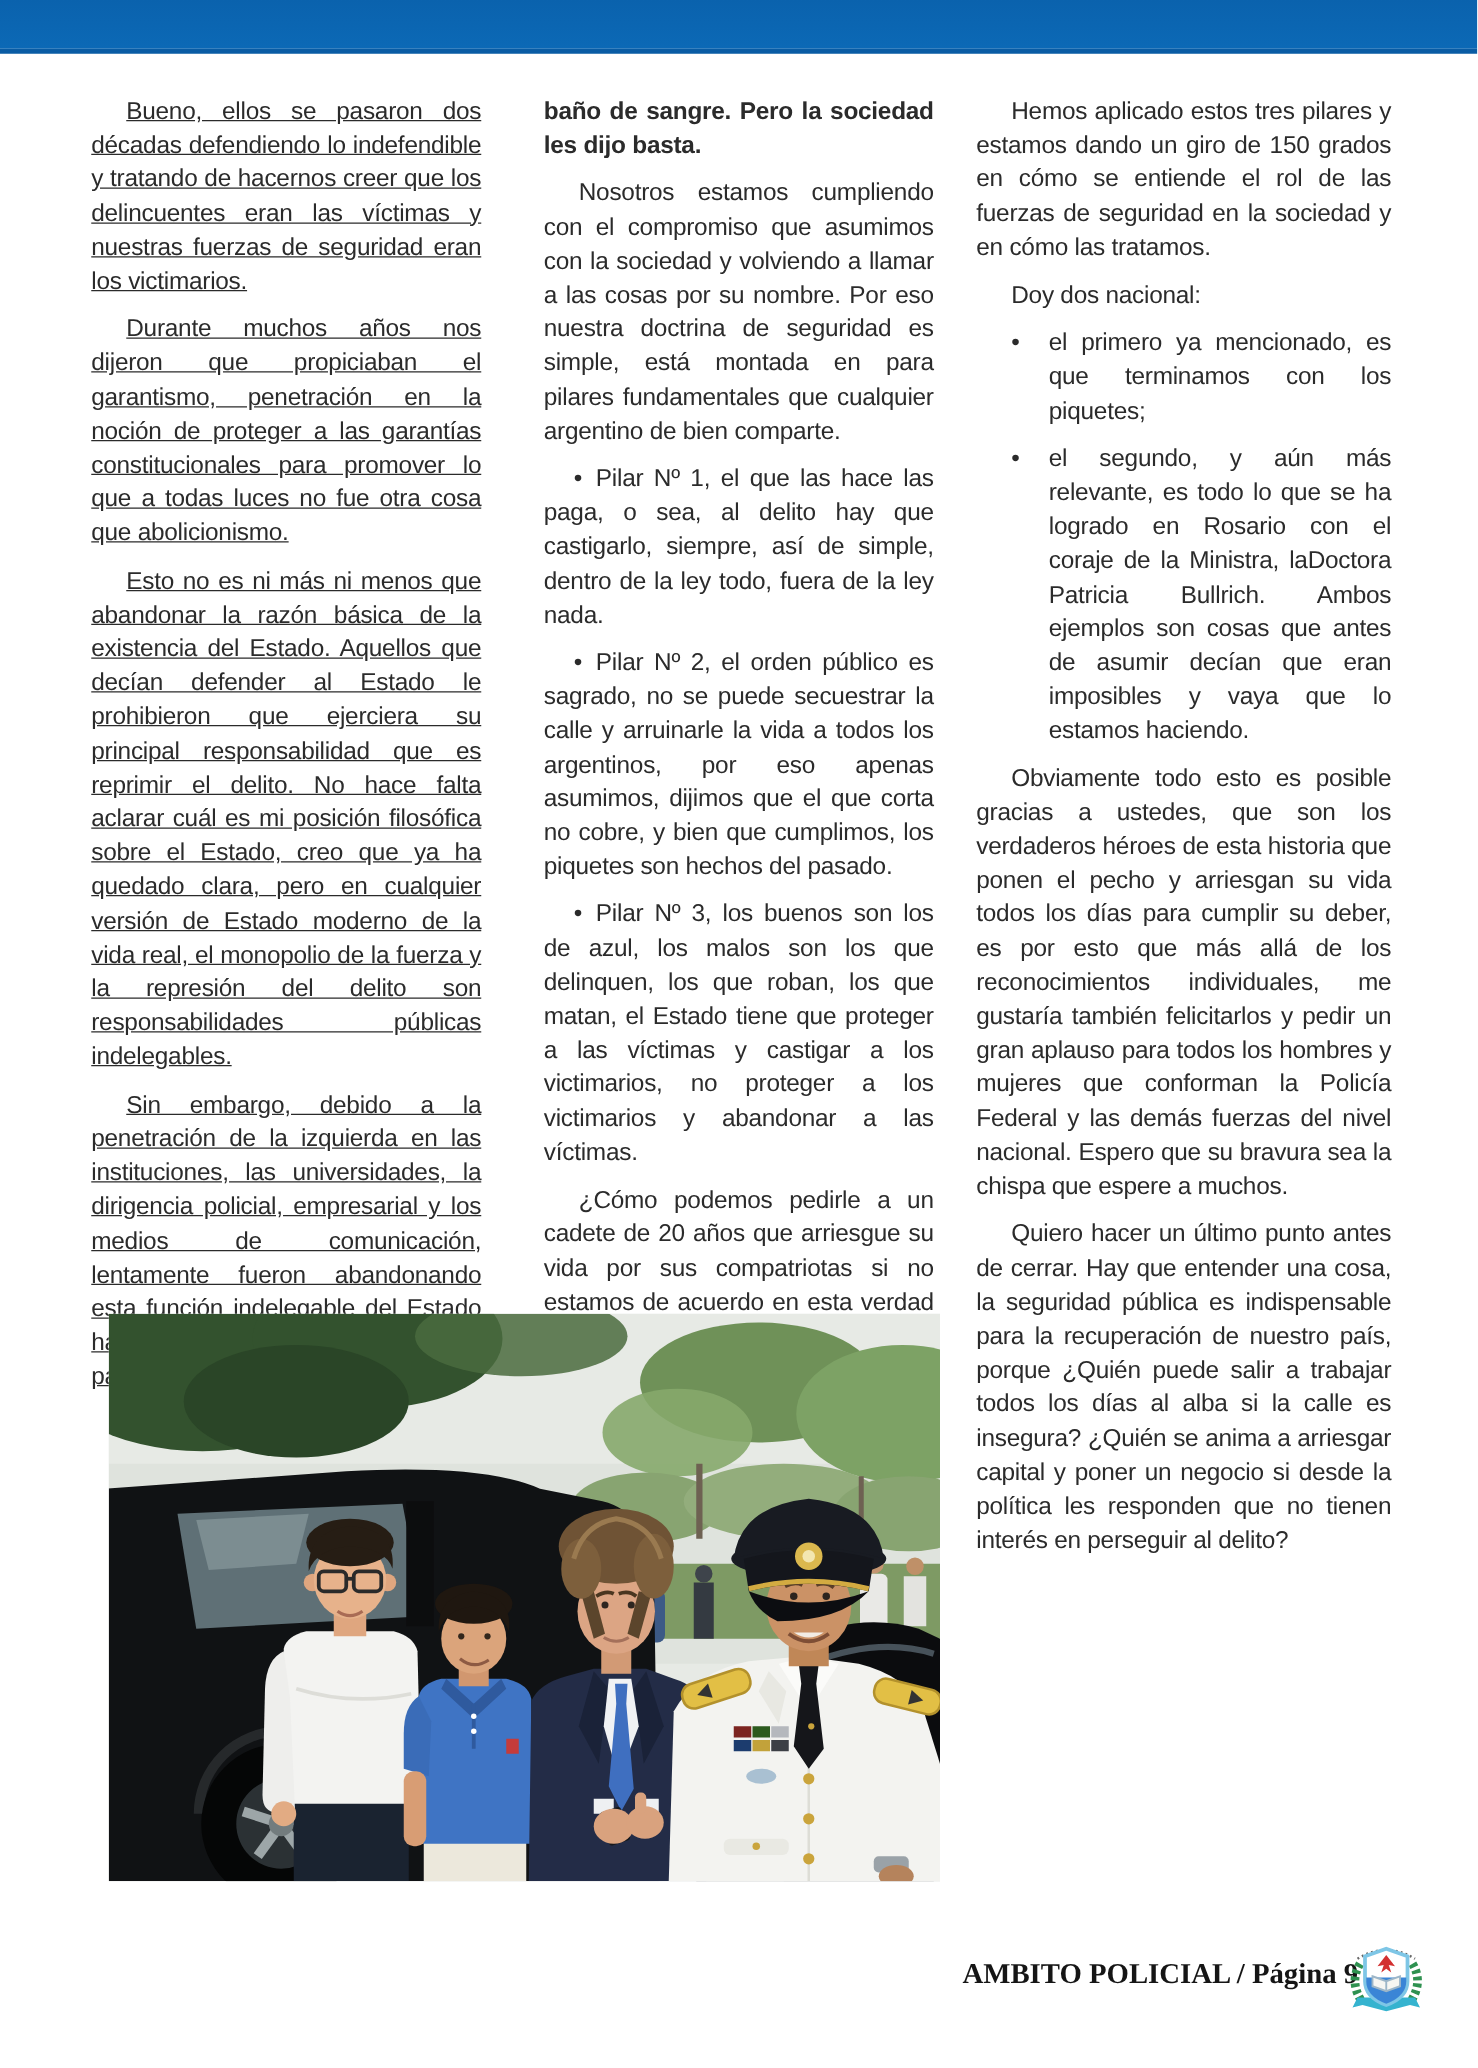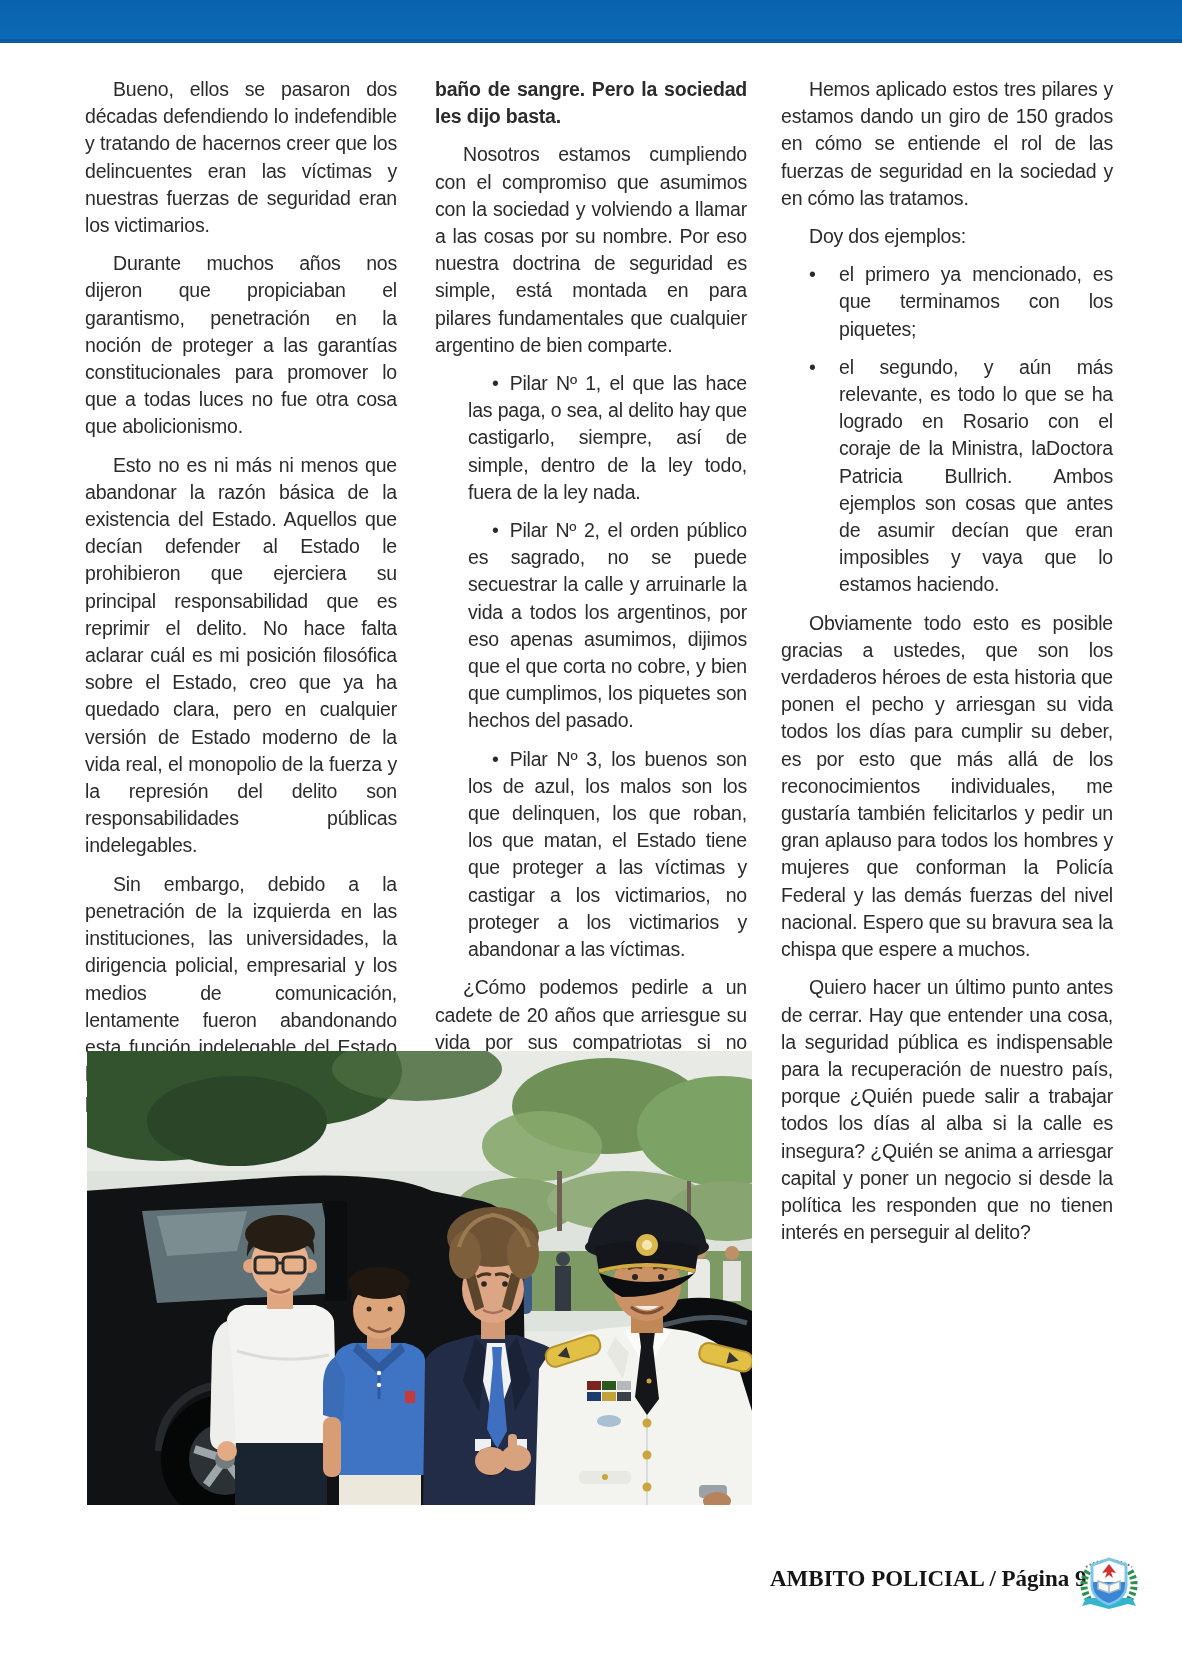--- a/index.html
+++ b/index.html
@@ -17,26 +17,26 @@
     border-bottom:4px solid #0a5ca4;
     box-sizing:border-box;
   }
   .col{
     position:absolute;top:76px;
     font-size:19.5px;line-height:27.2px;
     color:#2b2b2b;
     text-align:justify;
     letter-spacing:-0.2px;
   }
-  #col1{left:85px;width:312px;}
+  #col1{left:73px;width:312px;text-decoration:underline;}
   #col2{left:435px;width:312px;}
   #col3{left:781px;width:332px;}
   .col p{margin:0 0 11px 0;text-indent:28px;}
   .col p.noindent{text-indent:0;font-weight:bold;}
-  .col p.b2{text-indent:24px;margin-left:33px;}
+  .col p.b2{text-indent:24px;}
   .b2 .dot{margin-right:11px;}
   .col p.b3{margin-left:58px;text-indent:0;position:relative;}
   .b3 .dot{position:absolute;left:-30px;top:0;}
   .photo{
     position:absolute;left:87px;top:1051px;width:665px;height:454px;
     margin:0;padding:0;overflow:hidden;background:#e3e6e1;
   }
   .footer-text{
     position:absolute;top:1566px;left:770px;width:296px;
     text-align:right;
@@ -64,21 +64,21 @@
     <p class="noindent">baño de sangre. Pero la sociedad les dijo basta.</p>
     <p>Nosotros estamos cumpliendo con el compromiso que asumimos con la sociedad y volviendo a llamar a las cosas por su nombre. Por eso nuestra doctrina de seguridad es simple, está montada en para pilares fundamentales que cualquier argentino de bien comparte.</p>
     <p class="b2"><span class="dot">•</span><span>Pilar Nº 1, el que las hace las paga, o sea, al delito hay que castigarlo, siempre, así de simple, dentro de la ley todo, fuera de la ley nada.</span></p>
     <p class="b2"><span class="dot">•</span><span>Pilar Nº 2, el orden público es sagrado, no se puede secuestrar la calle y arruinarle la vida a todos los argentinos, por eso apenas asumimos, dijimos que el que corta no cobre, y bien que cumplimos, los piquetes son hechos del pasado.</span></p>
     <p class="b2"><span class="dot">•</span><span>Pilar Nº 3, los buenos son los de azul, los malos son los que delinquen, los que roban, los que matan, el Estado tiene que proteger a las víctimas y castigar a los victimarios, no proteger a los victimarios y abandonar a las víctimas.</span></p>
     <p>¿Cómo podemos pedirle a un cadete de 20 años que arriesgue su vida por sus compatriotas si no estamos de acuerdo en esta verdad elemental de la vida en sociedad?</p>
   </div>
 
   <div class="col" id="col3">
     <p>Hemos aplicado estos tres pilares y estamos dando un giro de 150 grados en cómo se entiende el rol de las fuerzas de seguridad en la sociedad y en cómo las tratamos.</p>
-    <p>Doy dos ejemplos:</p>
+    <p>Doy dos nacional:</p>
     <p class="b3"><span class="dot">•</span><span>el primero ya mencionado, es que terminamos con los piquetes;</span></p>
     <p class="b3"><span class="dot">•</span><span>el segundo, y aún más relevante, es todo lo que se ha logrado en Rosario con el coraje de la Ministra, laDoctora Patricia Bullrich. Ambos ejemplos son cosas que antes de asumir decían que eran imposibles y vaya que lo estamos haciendo.</span></p>
     <p>Obviamente todo esto es posible gracias a ustedes, que son los verdaderos héroes de esta historia que ponen el pecho y arriesgan su vida todos los días para cumplir su deber, es por esto que más allá de los reconocimientos individuales, me gustaría también felicitarlos y pedir un gran aplauso para todos los hombres y mujeres que conforman la Policía Federal y las demás fuerzas del nivel nacional. Espero que su bravura sea la chispa que espere a muchos.</p>
     <p>Quiero hacer un último punto antes de cerrar. Hay que entender una cosa, la seguridad pública es indispensable para la recuperación de nuestro país, porque ¿Quién puede salir a trabajar todos los días al alba si la calle es insegura? ¿Quién se anima a arriesgar capital y poner un negocio si desde la política les responden que no tienen interés en perseguir al delito?</p>
   </div>
 
   <figure class="photo">
     <svg width="665" height="454" viewBox="0 0 665 454" xmlns="http://www.w3.org/2000/svg">
 
       <rect width="665" height="454" fill="#e7eae5"></rect>

